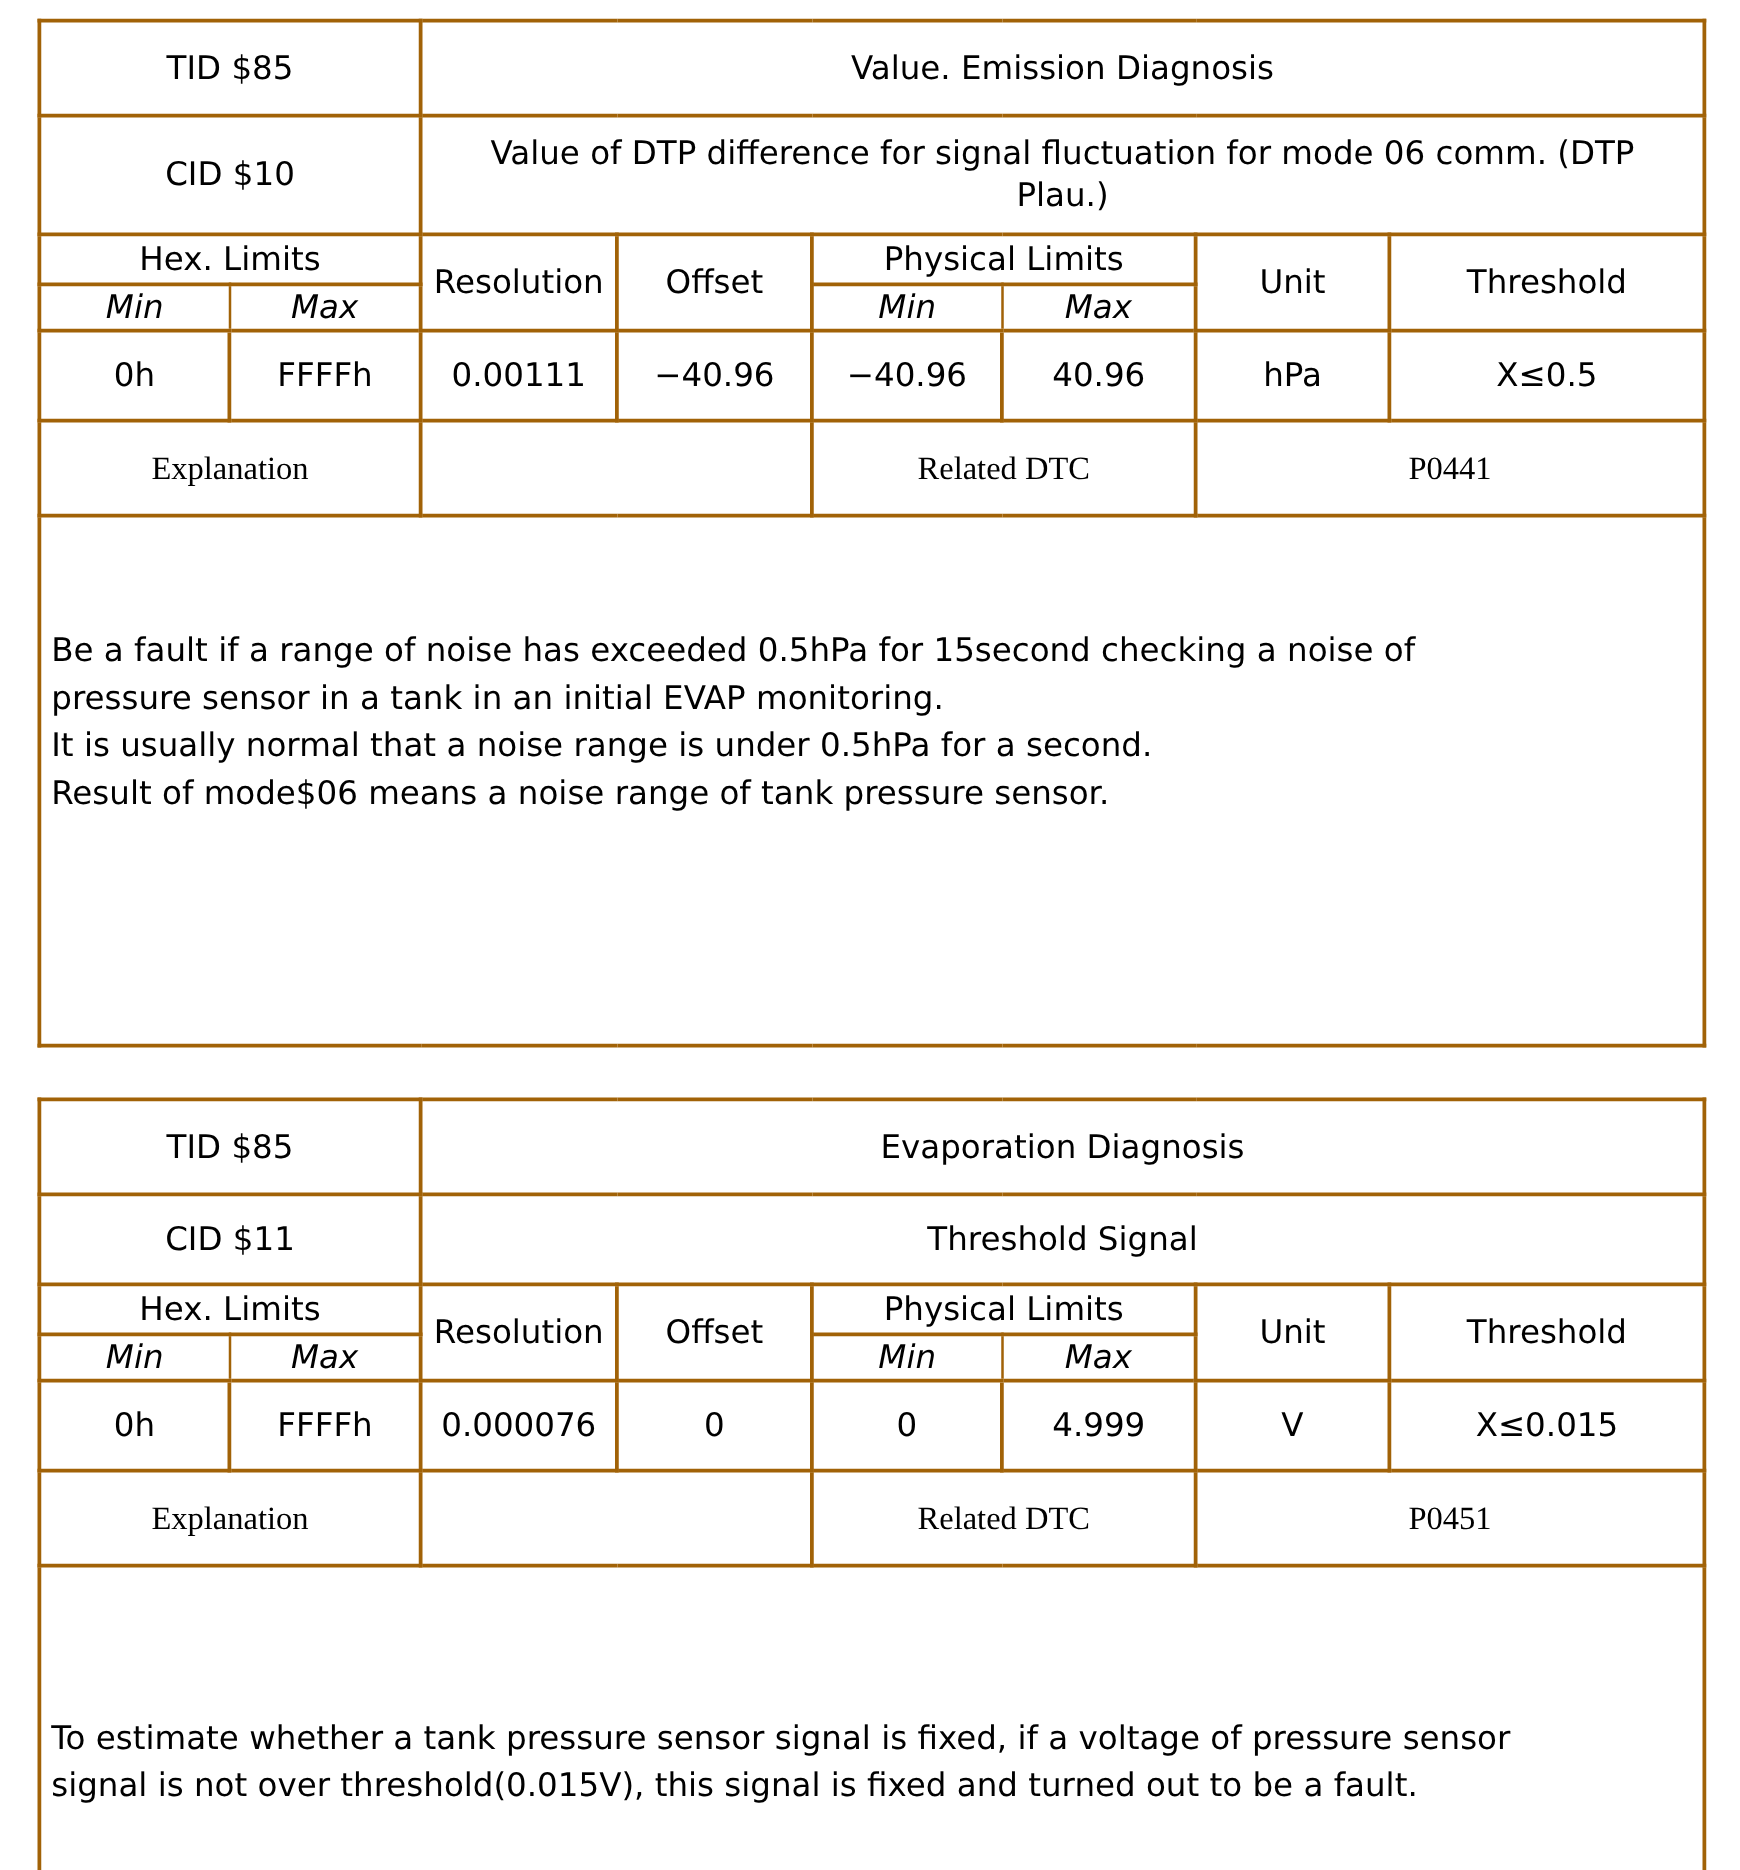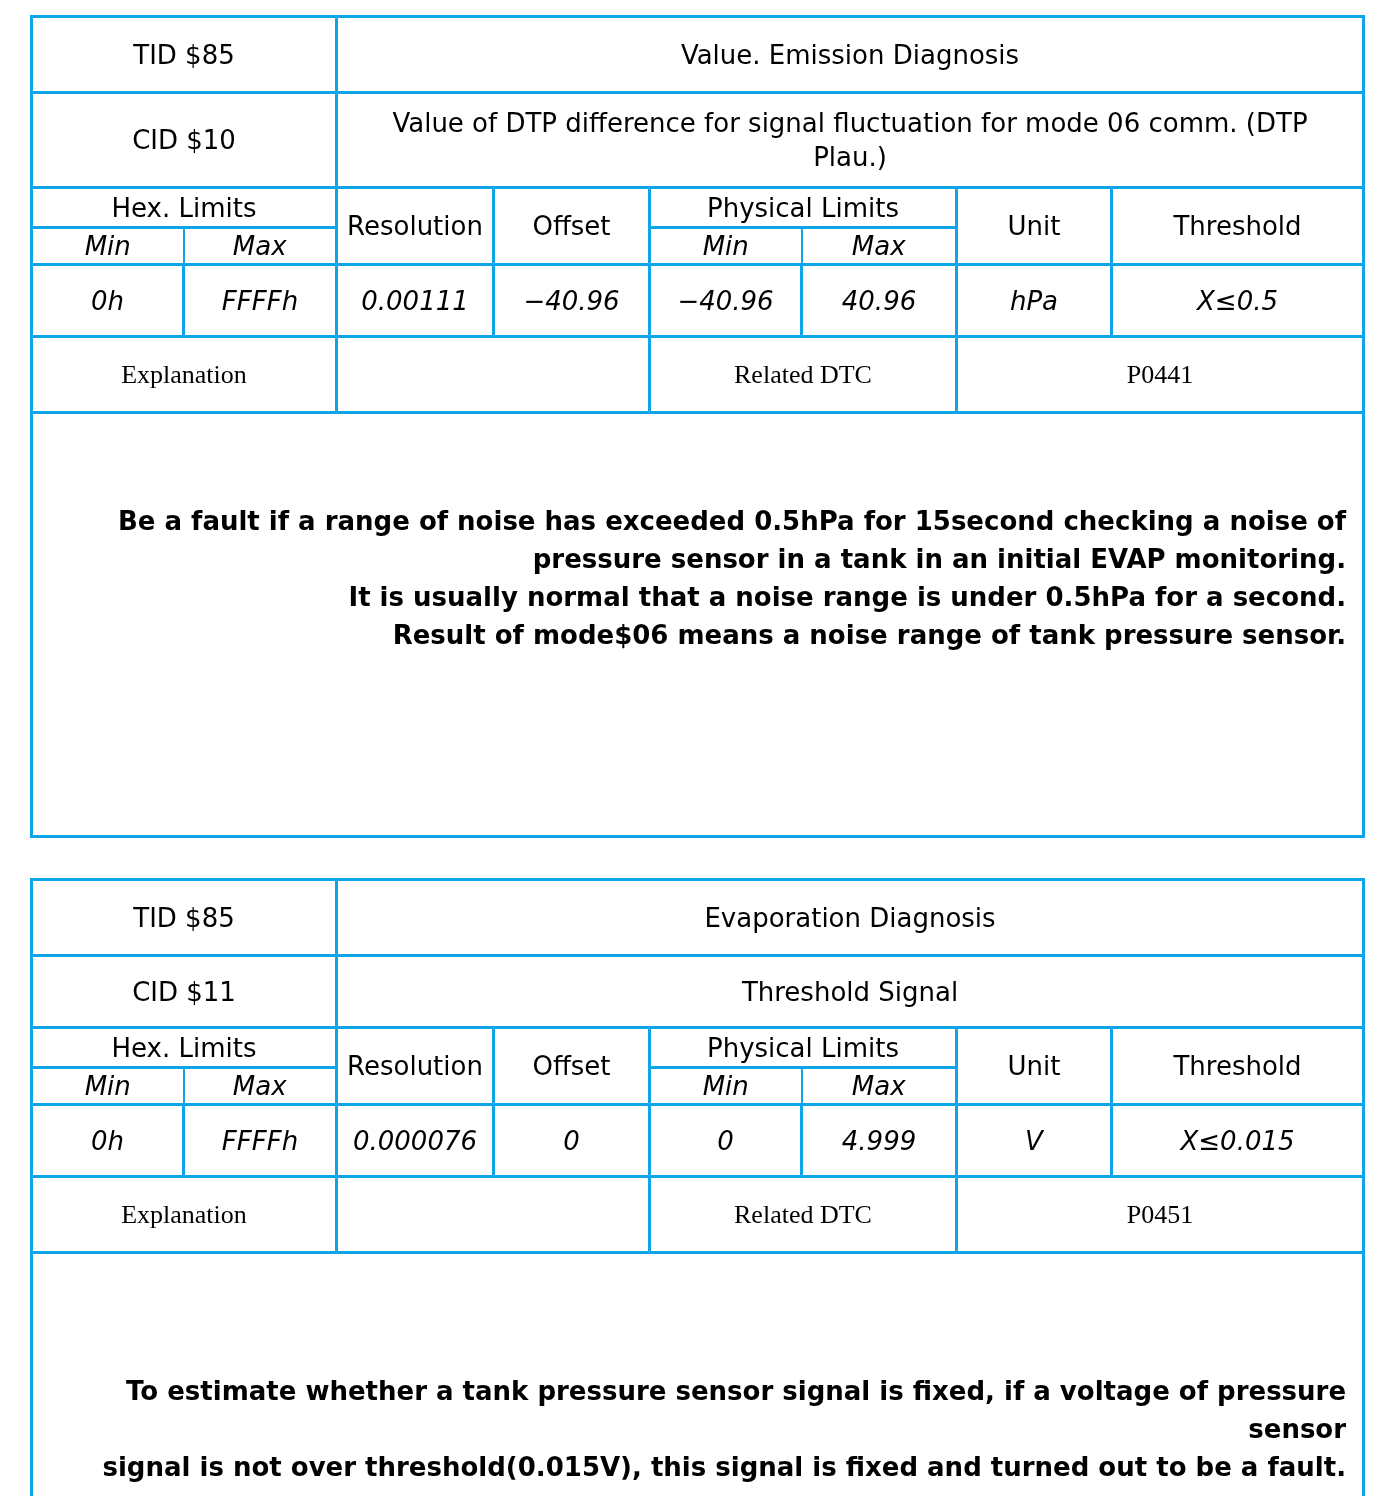--- a/index.html
+++ b/index.html
@@ -16,52 +16,51 @@
   }
   table.spec {
     border-collapse: collapse;
     table-layout: fixed;
     width: 1332px;
   }
   table.spec.second {
     margin-top: 40px;
   }
   td {
-    border: 3px solid #0ea5e9;
+    border: 3px solid #a16207;
     text-align: center;
     vertical-align: middle;
     font-size: 26px;
     padding: 0;
     overflow: hidden;
     word-wrap: break-word;
   }
   tr.row-a  { height: 76px; }
   tr.row-b  { height: 72px; }
   tr.row-c  { height: 40px; margin-top: 48px; }
   tr.row-d  { height: 37px; }
-  tr.row-e  { height: 72px; font-style: italic; }
+  tr.row-e  { height: 72px; }
   tr.row-f  { height: 76px; font-family: Liberation Serif, serif; }
   td.sub-hdr {
     border-top-width: 2px;
     font-style: italic;
   }
   td.sub-min { border-right-width: 2px; }
   td.sub-max { border-left-width: 2px; }
   td.subtitle-cell {
     padding: 12px 28px;
     line-height: 34px;
   }
   td.expl-cell {
-    text-align: right;
+    text-align: left;
     vertical-align: top;
     white-space: pre-line;
     line-height: 38px;
     padding-left: 8px;
     padding-right: 16px;
-    font-weight: bold;
   }
   table.first  td.expl-cell { height: 333px; padding-top: 88px;  }
   table.second td.expl-cell { height: 337px; padding-top: 118px; }
 </style>
 </head>
 <body>
 
 <div class="page">
 
   <table class="spec first">

